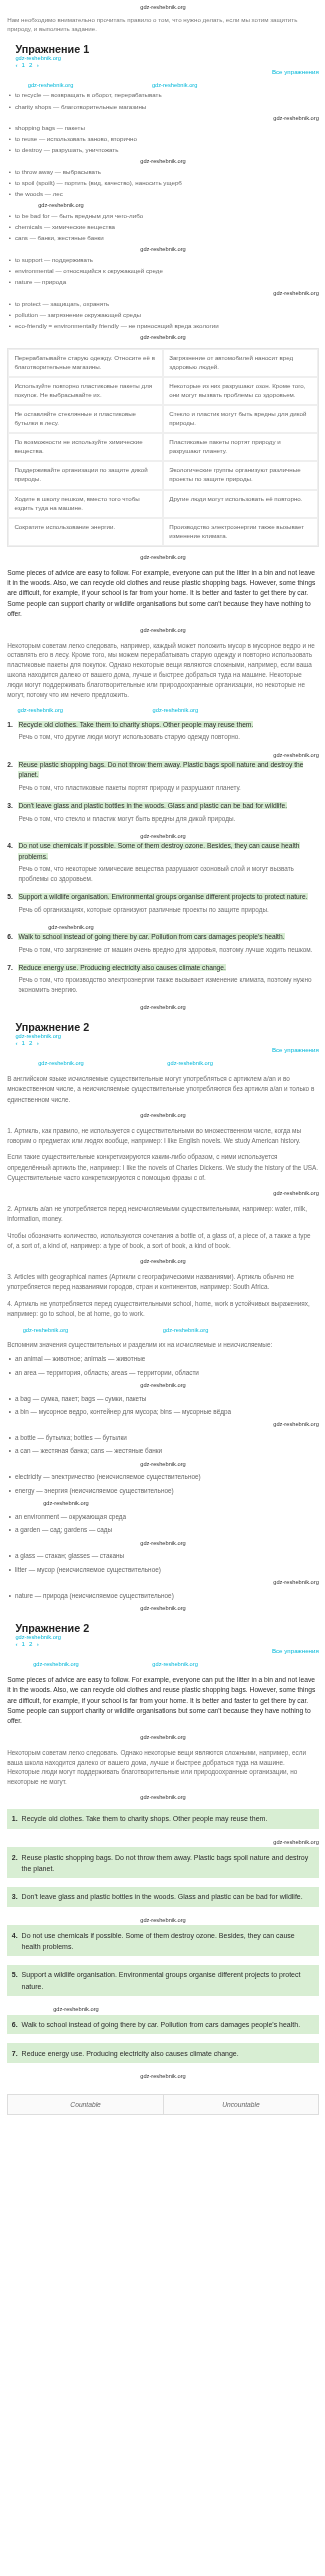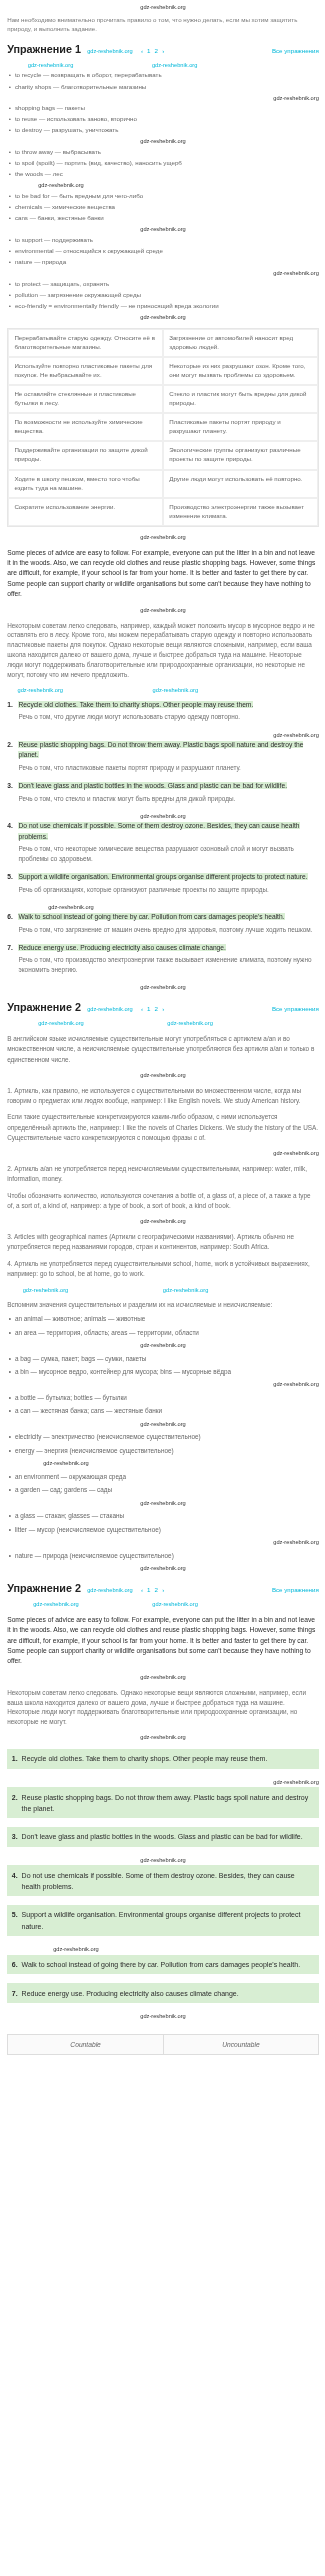--- a/index.html
+++ b/index.html
@@ -14,21 +14,21 @@
   .page { padding: 2.1px 7.2px 31px 7.2px; }
 
   
   .wm-row { font-size: 5.7px; line-height: 1.5; margin: 1px 0; white-space: nowrap; }
   .wm-row.c { text-align: center; }
   .wm-row.r { text-align: right; }
   .wm { color: #00b7d9; font-size: 5.7px; }
 
   .intro { color: #7a7a7a; font-size: 6.2px; line-height: 1.5; margin: 3.1px 0 6.2px 0; }
 
-  .ex-header { display: flex; align-items: baseline; margin: 9.3px 0 6.2px 0; }
+  .ex-header { display: flex; align-items: baseline; margin: 9.3px 0 6.2px 0; flex-direction: column; }
   .ex-header h2 { font-size: 10.8px; color: #222222; margin: 0; font-weight: 700; }
   .hdr-wm { margin-left: 6.2px; }
   .pager { color: #00b7d9; font-size: 6.2px; margin-left: 8.2px; display: flex; gap: 4.1px; align-items: baseline; }
   .pager .arrow { cursor: pointer; font-size: 6.2px; }
   .pager .pg { cursor: pointer; }
   .all-link { margin-left: auto; color: #00b7d9; font-size: 6.2px; text-decoration: none; cursor: pointer; }
 
   .vocab .vi, .vocab2 .vi {
     position: relative; padding-left: 7.7px; color: #686868;
     font-size: 6.2px; line-height: 1.45; margin: 2.1px 0;

